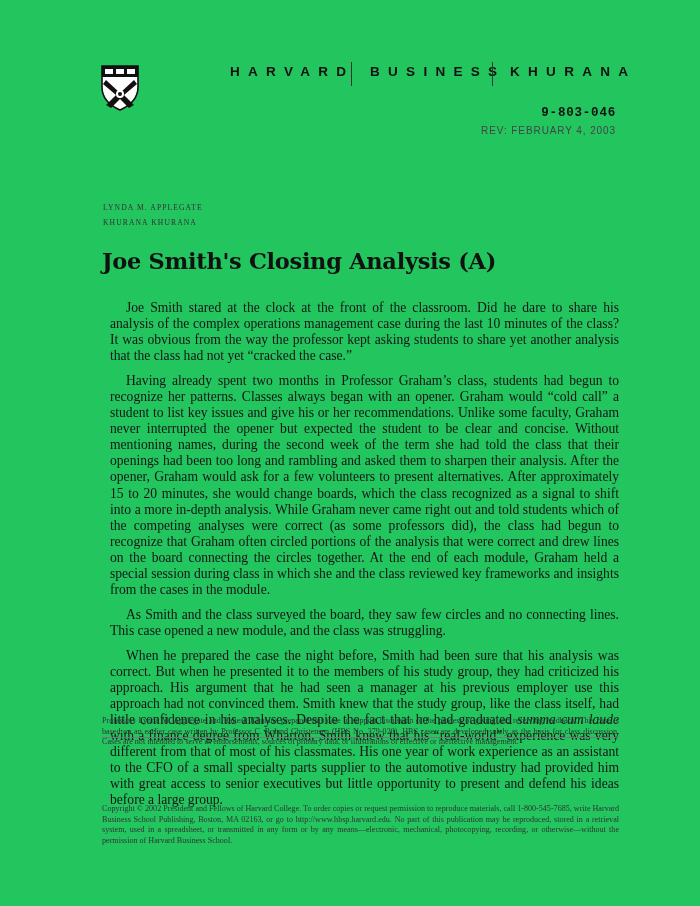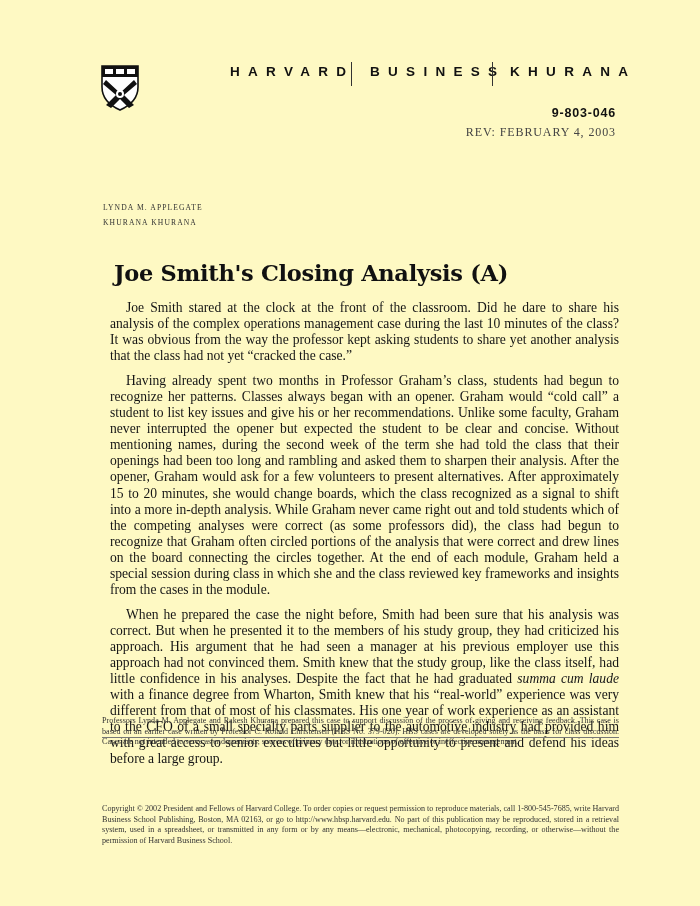--- a/index.html
+++ b/index.html
@@ -1,42 +1,42 @@
 <!DOCTYPE html>
 <html><head>
   <meta charset="utf-8">
   <style>
     html, body { margin: 0; padding: 0; background: #ffffff; }
     body { width: 700px; height: 906px; position: relative; overflow: hidden; color: #111; }
-    .page { position: absolute; left: 0; top: 0; width: 700px; height: 906px; background: #fef9c3; }
+    .page { position: absolute; left: 0; top: 0; width: 700px; height: 906px; background: #22c55e; }
 
     .shield { position: absolute; left: 101px; top: 65px; width: 38px; height: 46px; }
 
     .masthead { position: absolute; left: 230px; top: 62px; width: 390px; height: 22px;
       font-family: "Liberation Sans", sans-serif; font-weight: bold; font-size: 13.5px;
       letter-spacing: 8.3px; color: #111; white-space: nowrap; }
     .masthead span { position: absolute; top: 2px; }
     .masthead .w1 { left: 0; }
     .masthead .w2 { left: 140px; }
     .masthead .w3 { left: 280px; }
     .masthead .bar { position: absolute; top: 0; width: 1px; height: 24px; background: #333; }
     .masthead .b1 { left: 121px; }
     .masthead .b2 { left: 262px; }
 
-    .caseno { position: absolute; right: 84px; top: 106px; font-family: Liberation Sans, sans-serif;
+    .caseno { position: absolute; right: 84px; top: 106px; font-family: Liberation Mono, monospace;
       font-weight: bold; font-size: 12.5px; letter-spacing: 0.8px; color: #111; }
-    .rev { position: absolute; right: 84px; top: 125px; font-family: Liberation Serif, serif;
-      font-size: 12px; letter-spacing: 0.9px; color: #444; text-align: right; }
+    .rev { position: absolute; right: 84px; top: 125px; font-family: Liberation Sans, sans-serif;
+      font-size: 10px; letter-spacing: 0.9px; color: #444; text-align: right; }
 
     .author { position: absolute; left: 103px; font-family: "Liberation Serif", serif;
       font-size: 7.6px; letter-spacing: 1.1px; color: #333; margin-top: 6px; }
     .author.a1 { top: 197px; }
     .author.a2 { top: 212px; }
 
-    .title { position: absolute; left: 102px; top: 248px; margin: 12px; font-family: "DejaVu Serif", serif;
+    .title { position: absolute; left: 102px; top: 248px; margin: 0; font-family: "DejaVu Serif", serif;
       font-weight: bold; font-size: 22.5px; letter-spacing: -0.3px; color: #111; }
 
     .body-text { position: absolute; left: 102px; top: 300px; width: 517px;
       font-family: "Liberation Serif", serif; font-size: 13.6px; line-height: 16.05px; color: #151515; }
     .body-text p { margin: 0 0 9px 8px; text-indent: 16px; text-align: justify; }
     .body-text em { font-style: italic; }
 
     .rule { position: absolute; left: 102px; top: 737px; width: 517px; height: 1px; background: #777; }
 
     .footnote { position: absolute; left: 102px; width: 517px; font-family: "Liberation Serif", serif;
@@ -72,20 +72,21 @@
   <div class="rev">REV: FEBRUARY 4, 2003</div>
 
   <div class="author a1">LYNDA M. APPLEGATE</div>
   <div class="author a2">KHURANA KHURANA</div>
 
   <h1 class="title">Joe Smith's Closing Analysis (A)</h1>
 
   <div class="body-text">
     <p>Joe Smith stared at the clock at the front of the classroom.  Did he dare to share his analysis of the complex operations management case during the last 10 minutes of the class?  It was obvious from the way the professor kept asking students to share yet another analysis that the class had not yet “cracked the case.”</p>
     <p>Having already spent two months in Professor Graham’s class, students had begun to recognize her patterns.  Classes always began with an opener.  Graham would “cold call” a student to list key issues and give his or her recommendations.  Unlike some faculty, Graham never interrupted the opener but expected the student to be clear and concise.  Without mentioning names, during the second week of the term she had told the class that their openings had been too long and rambling and asked them to sharpen their analysis.  After the opener, Graham would ask for a few volunteers to present alternatives.  After approximately 15 to 20 minutes, she would change boards, which the class recognized as a signal to shift into a more in-depth analysis.  While Graham never came right out and told students which of the competing analyses were correct (as some professors did), the class had begun to recognize that Graham often circled portions of the analysis that were correct and drew lines on the board connecting the circles together.  At the end of each module, Graham held a special session during class in which she and the class reviewed key frameworks and insights from the cases in the module.</p>
+    <p>As Smith and the class surveyed the board, they saw few circles and no connecting lines.  This case opened a new module, and the class was struggling.</p>
     <p><span>When he prepared the case the night before, Smith had been sure that his analysis was correct. But when he presented it to the members of his study group, they had criticized his approach. His argument that he had seen a manager at his previous employer use this approach had not convinced them.  Smith knew that the study group, like the class itself, had little confidence in his analyses. Despite the fact that he had graduated </span><em>summa cum laude</em><span> with a finance degree from Wharton, Smith knew that his “real-world” experience was very different from that of most of his classmates.  His one year of work experience as an assistant to the CFO of a small specialty parts supplier to the automotive industry had provided him with great access to senior executives but little opportunity to present and defend his ideas before a large group.</span></p>
   </div>
 
   <div class="rule"></div>
 
   <p class="footnote f1">Professors Lynda M. Applegate and Rakesh Khurana prepared this case to support discussion of the process of giving and receiving feedback. This case is based on an earlier case written by Professor C. Roland Christensen (HBS No. 379-020).  HBS cases are developed solely as the basis for class discussion.  Cases are not intended to serve as endorsements, sources of primary data, or illustrations of effective or ineffective management.</p>
   <p class="footnote f2">Copyright © 2002 President and Fellows of Harvard College.  To order copies or request permission to reproduce materials, call 1-800-545-7685, write Harvard Business School Publishing, Boston, MA 02163, or go to http://www.hbsp.harvard.edu.  No part of this publication may be reproduced, stored in a retrieval system, used in a spreadsheet, or transmitted in any form or by any means—electronic, mechanical, photocopying, recording, or otherwise—without the permission of Harvard Business School.</p>
 
 </div>
 

